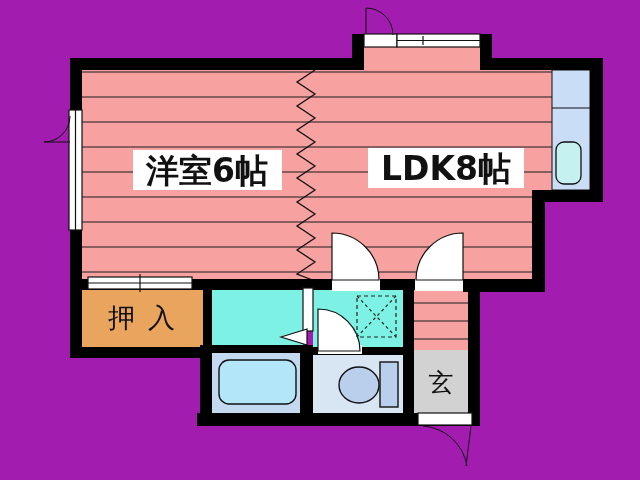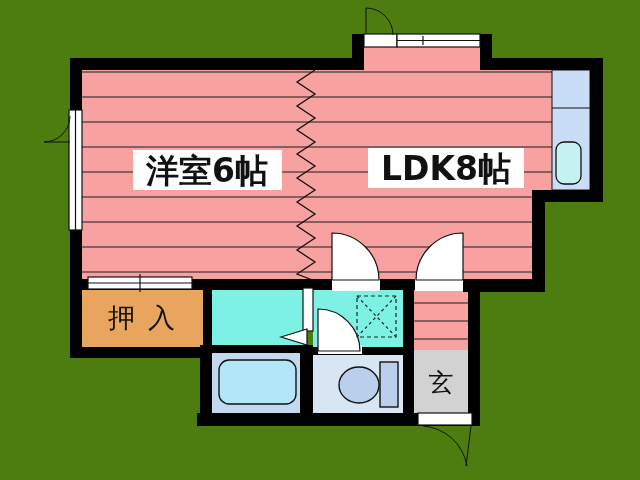--- a/index.html
+++ b/index.html
@@ -1,16 +1,16 @@
 <!DOCTYPE html>
 <html><head>
 <meta charset="utf-8">
 <style>
   html,body{margin:0;padding:0;background:#ffffff;}
-  .stage{width:640px;height:480px;position:relative;background:#4d7c0f;}
+  .stage{width:640px;height:480px;position:relative;background:#a21caf;}
   svg{display:block;}
   text{font-family:"DejaVu Sans","Liberation Sans",sans-serif;fill:#111;}
   .big-label{font-weight:bold;font-size:33px;}
   .mid-label{font-size:27px;letter-spacing:13px;}
   .small-label{font-size:25px;}
 </style>
 </head>
 <body>
 
 <div class="stage">

